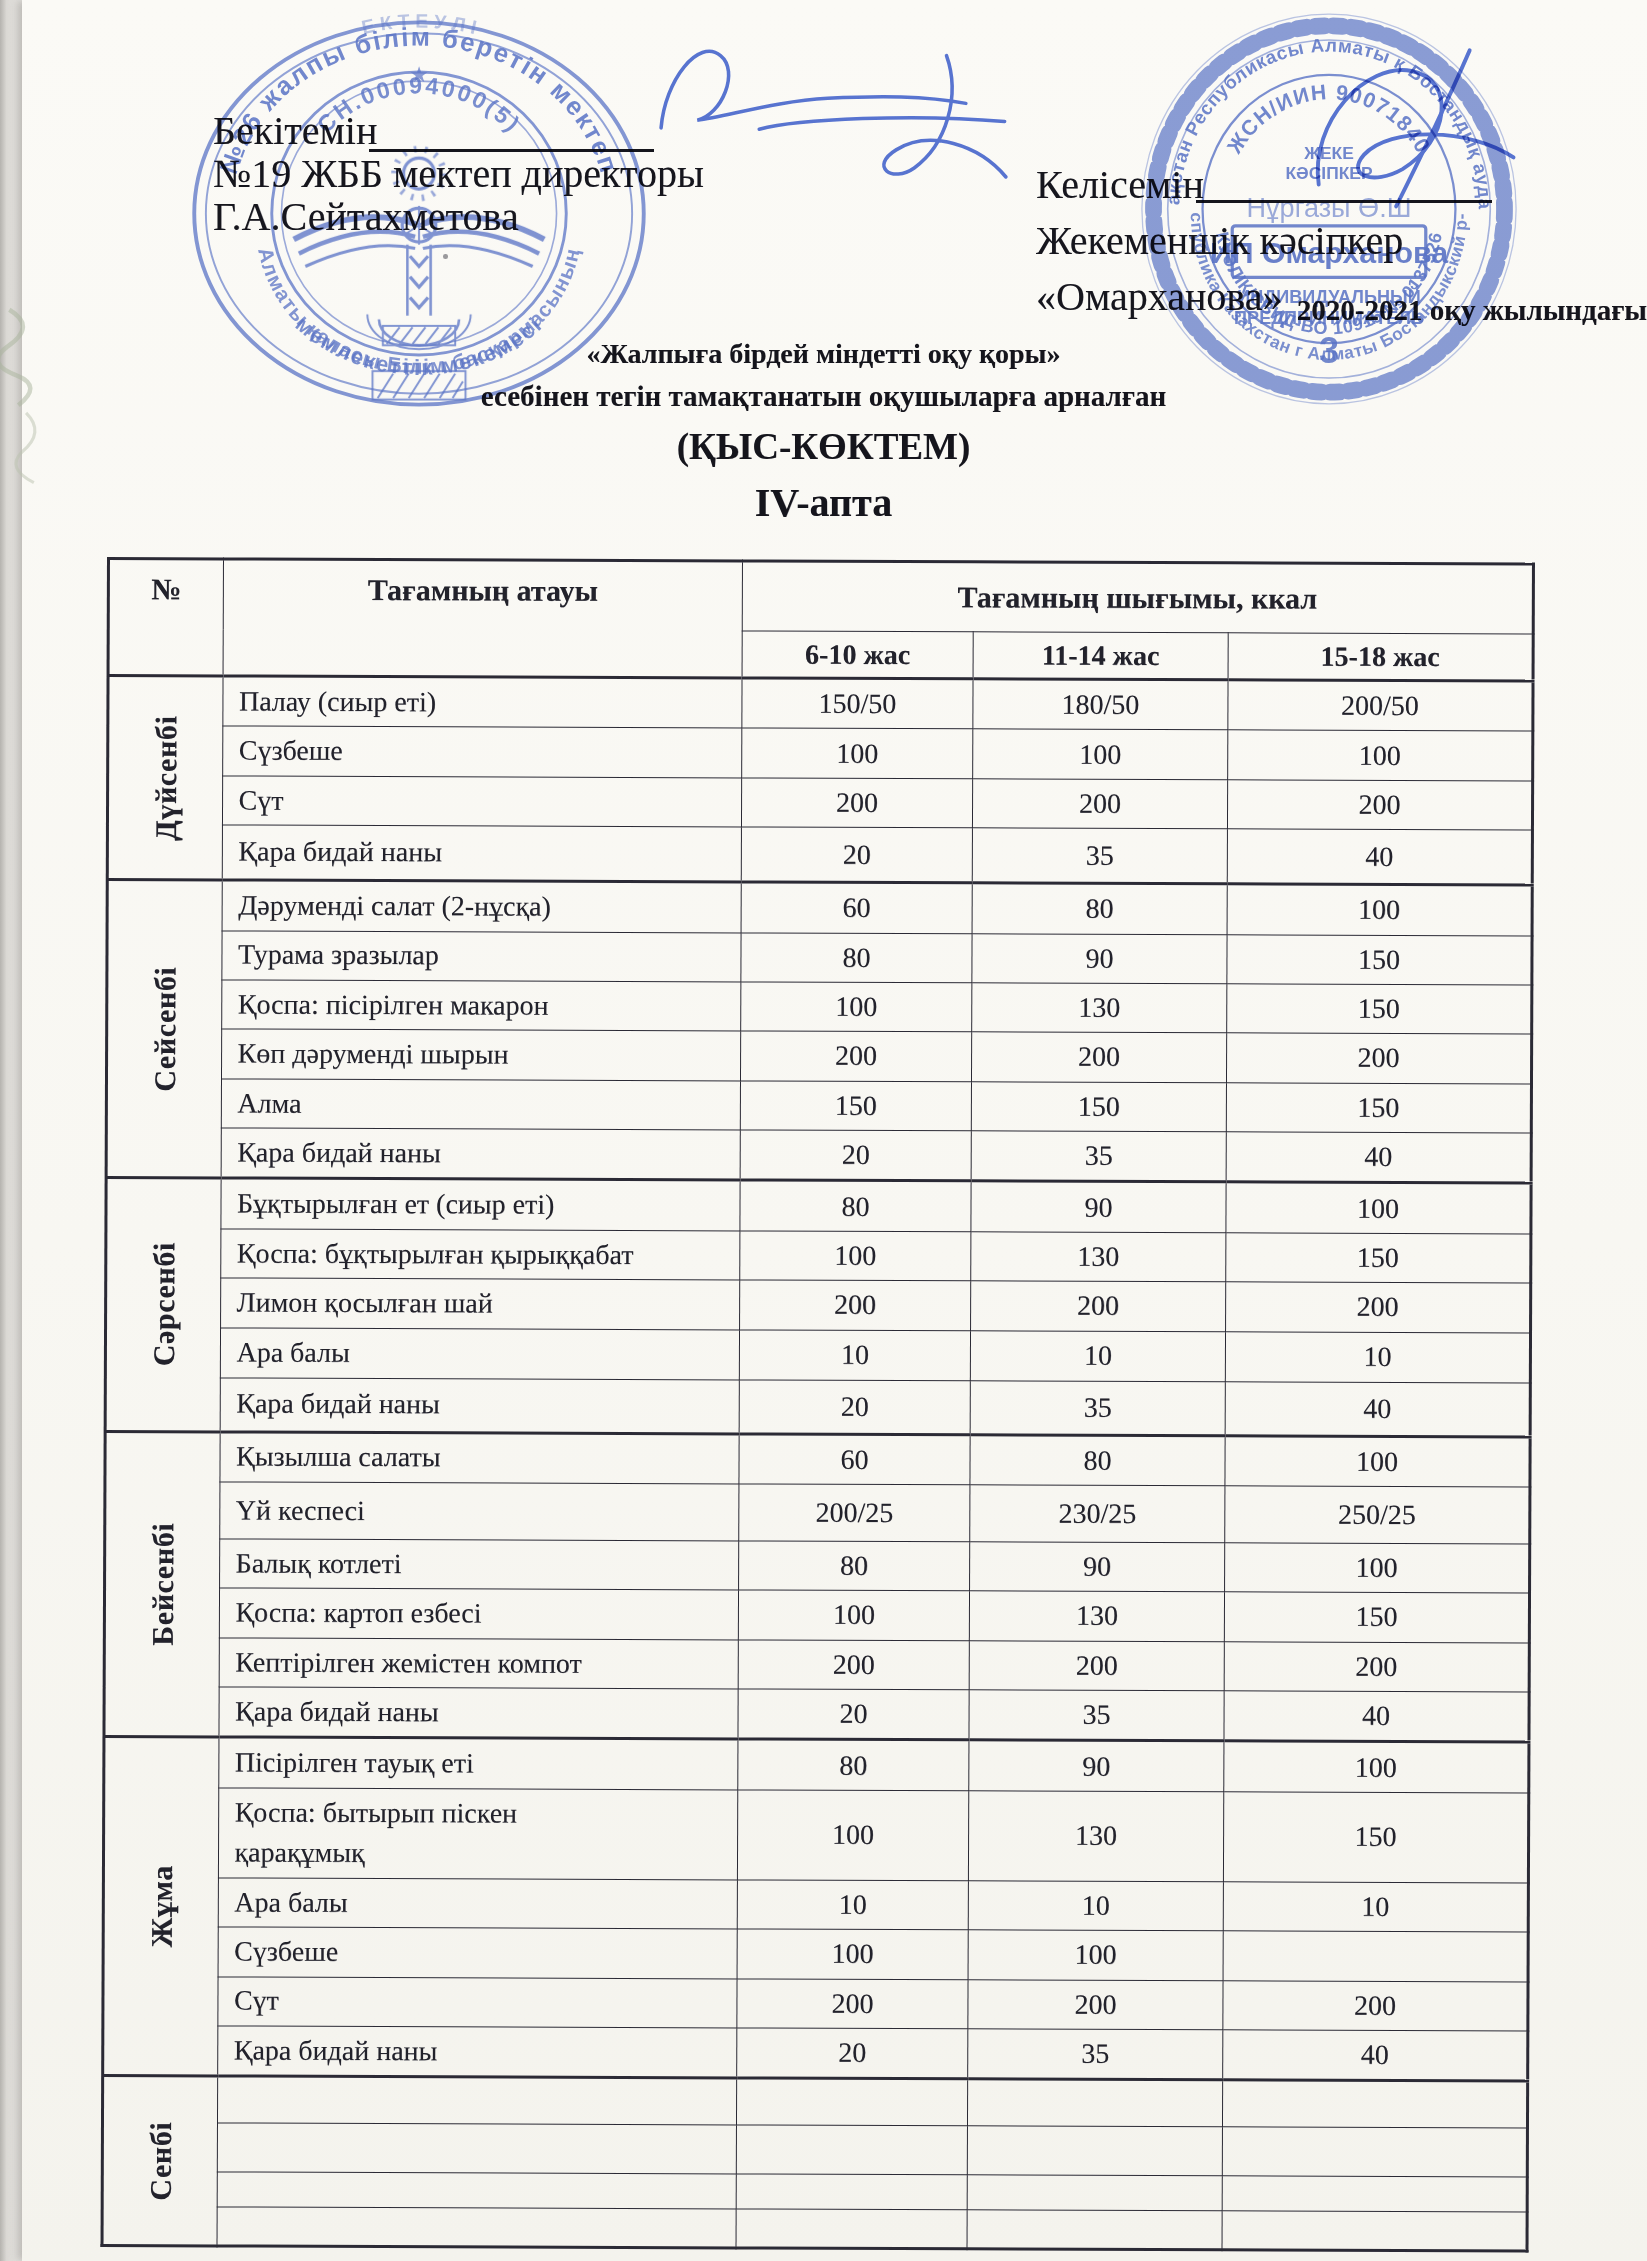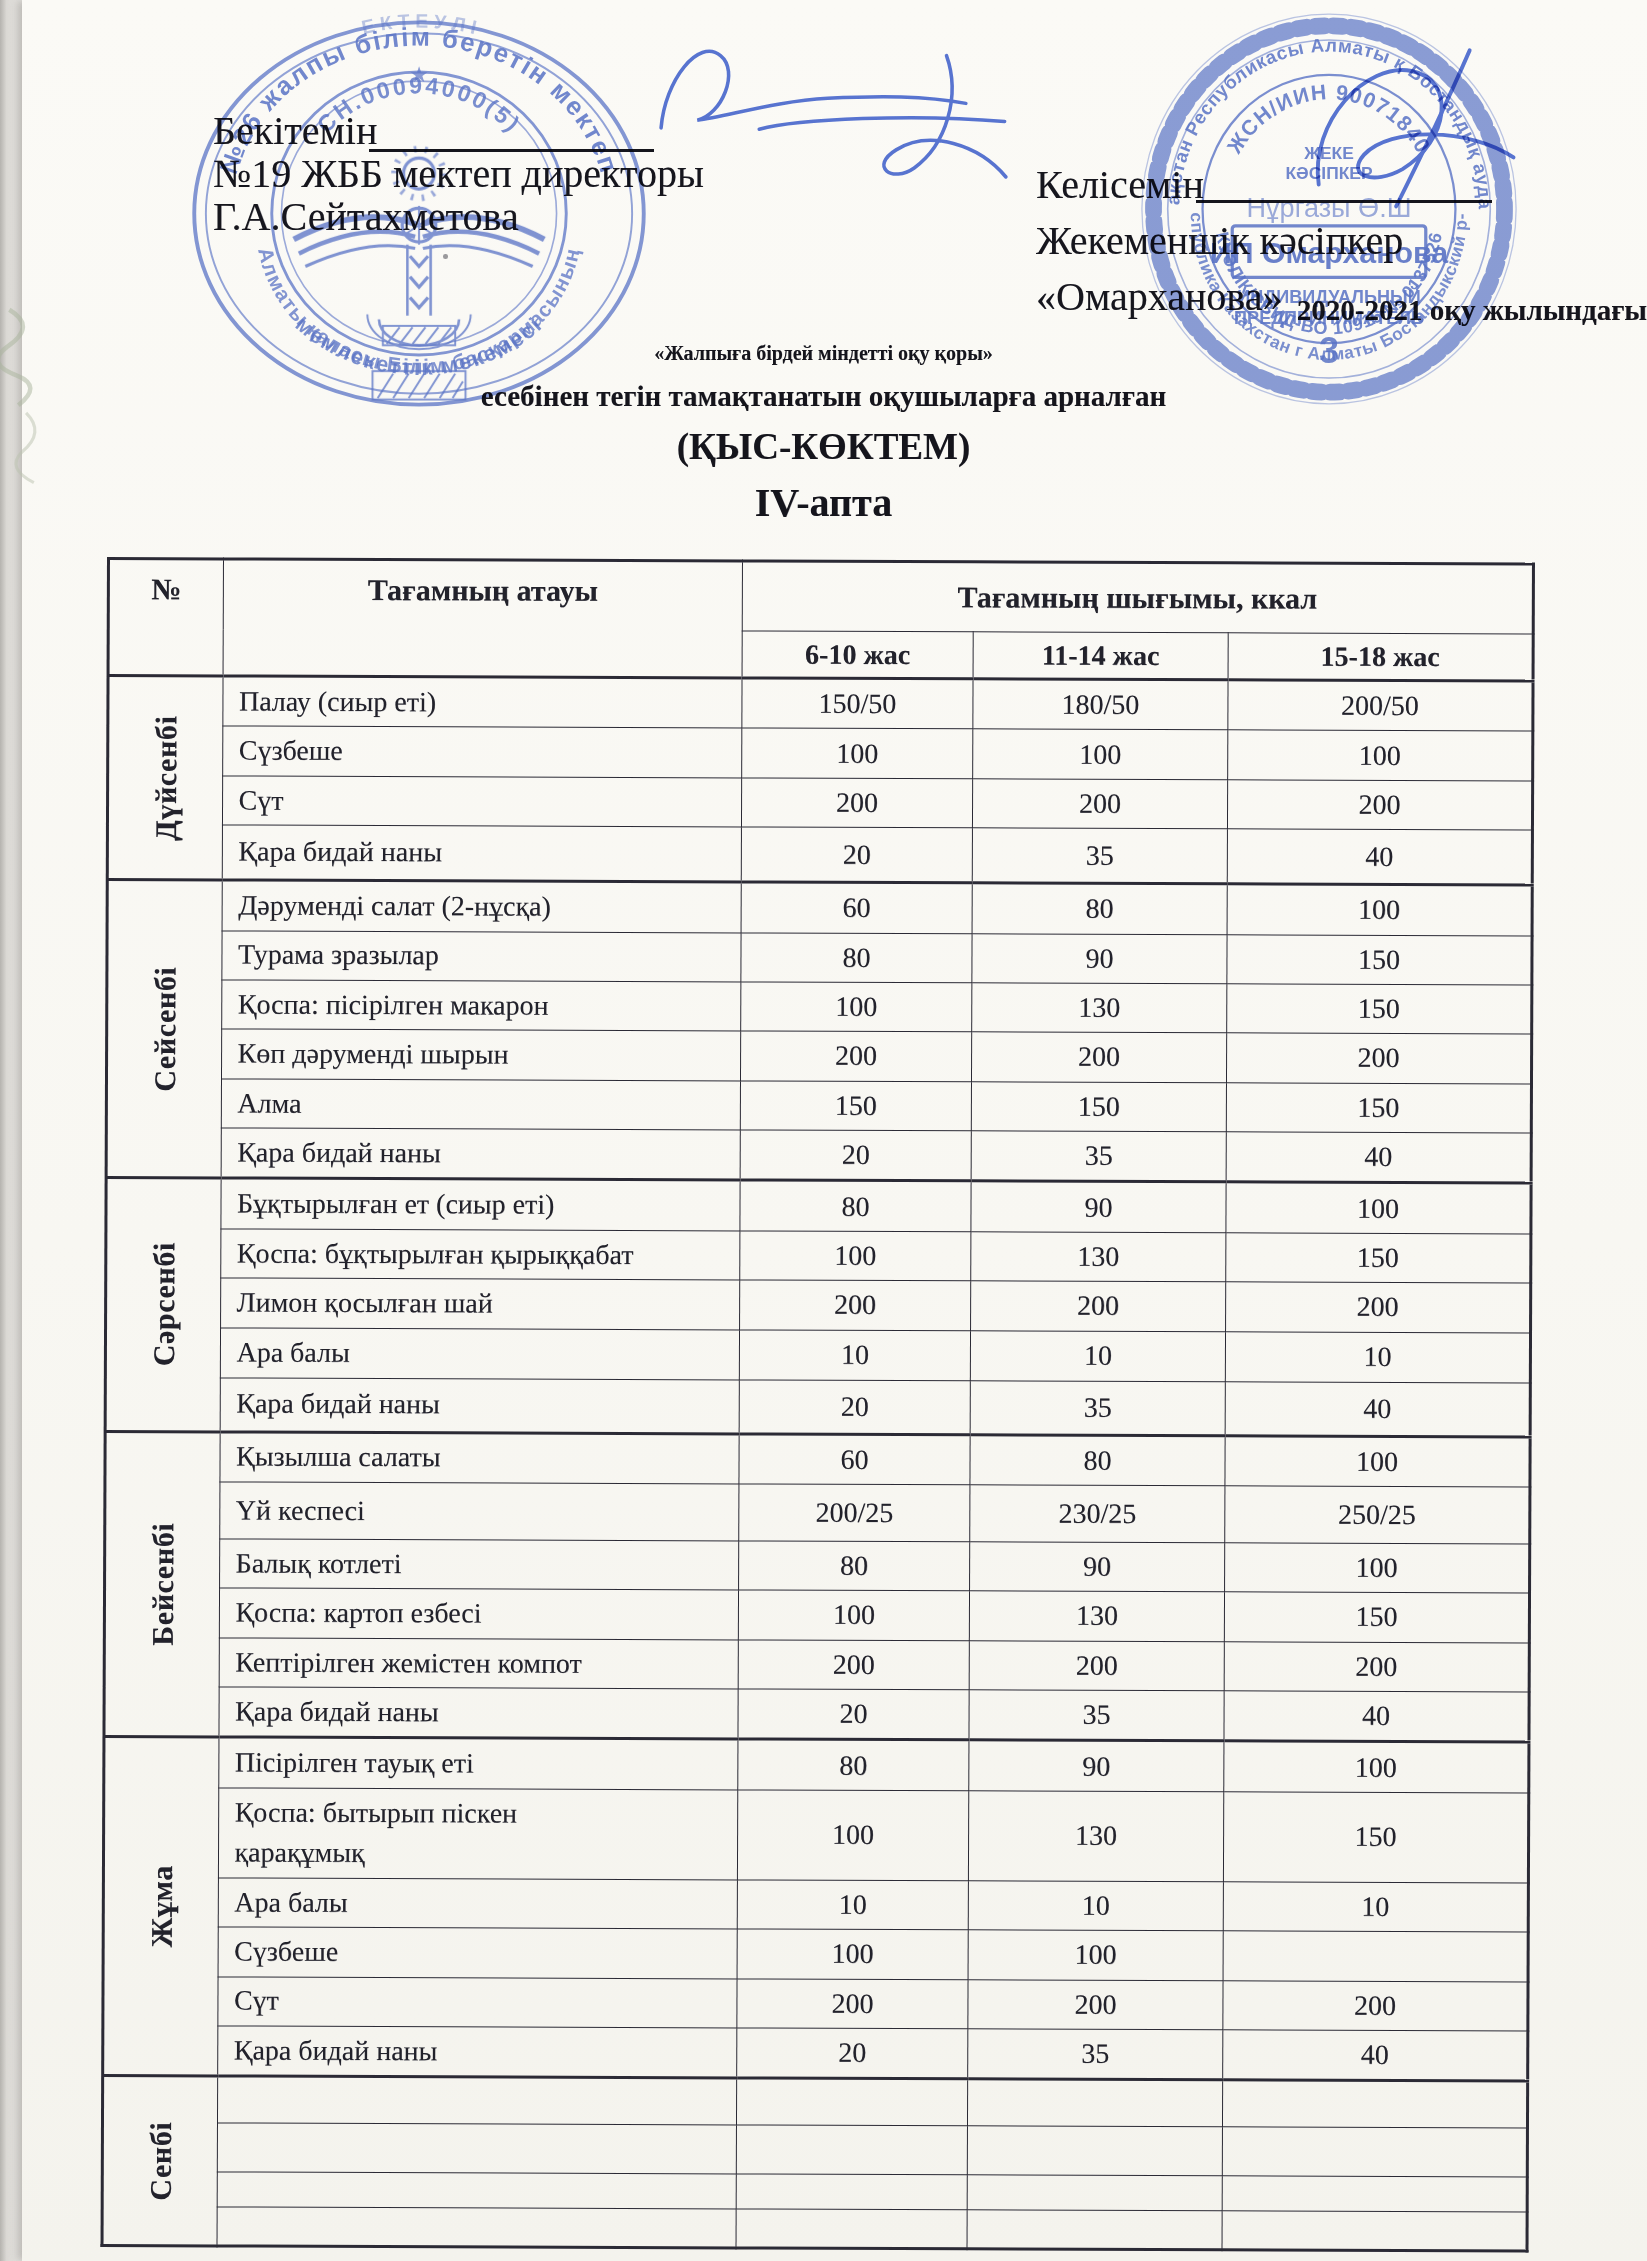--- a/index.html
+++ b/index.html
@@ -21,21 +21,21 @@
   .approve-left{ left:213px; top:109px; line-height:43px; }
   .approve-right{ left:1036px; top:157px; line-height:56px; }
   .rule{ position:absolute; background:#15151c; height:2.6px; z-index:7; }
   .rule-left{ left:369px; top:149px; width:285px; }
   .rule-right{ left:1196px; top:200px; width:296px; }
 
   
   .titles{ position:absolute; left:0; top:289px; width:1647px; text-align:center; z-index:5; color:#15151c; }
   .titles div{ font-weight:bold; }
   .t1{ font-size:29px; line-height:43px;text-align:right; }
-  .t2{ font-size:20px; line-height:43px; }
+  .t2{ font-size:28px; line-height:43px; }
   .t3{ font-size:29px; line-height:43px; }
   .t4{ font-size:32px; line-height:44px; }
   .t5{ font-size:37px; line-height:49px; padding-top:3.9px; }
   .t6{ font-size:40px; line-height:43px; padding-top:10.3px; }
 
   
   .tablewrap{ position:absolute; left:107px; top:557px; z-index:5; transform:rotate(0.22deg); transform-origin:0 0; }
   table.menu{ border-collapse:collapse; table-layout:fixed; width:1425px; border:3.9px solid #2b2a35; }
   .menu th,.menu td{ border:1.9px solid #2b2a35; border-left-width:1.3px; border-right-width:1.3px; padding:0; }
   .menu thead tr.hrow1{ height:70px; }

